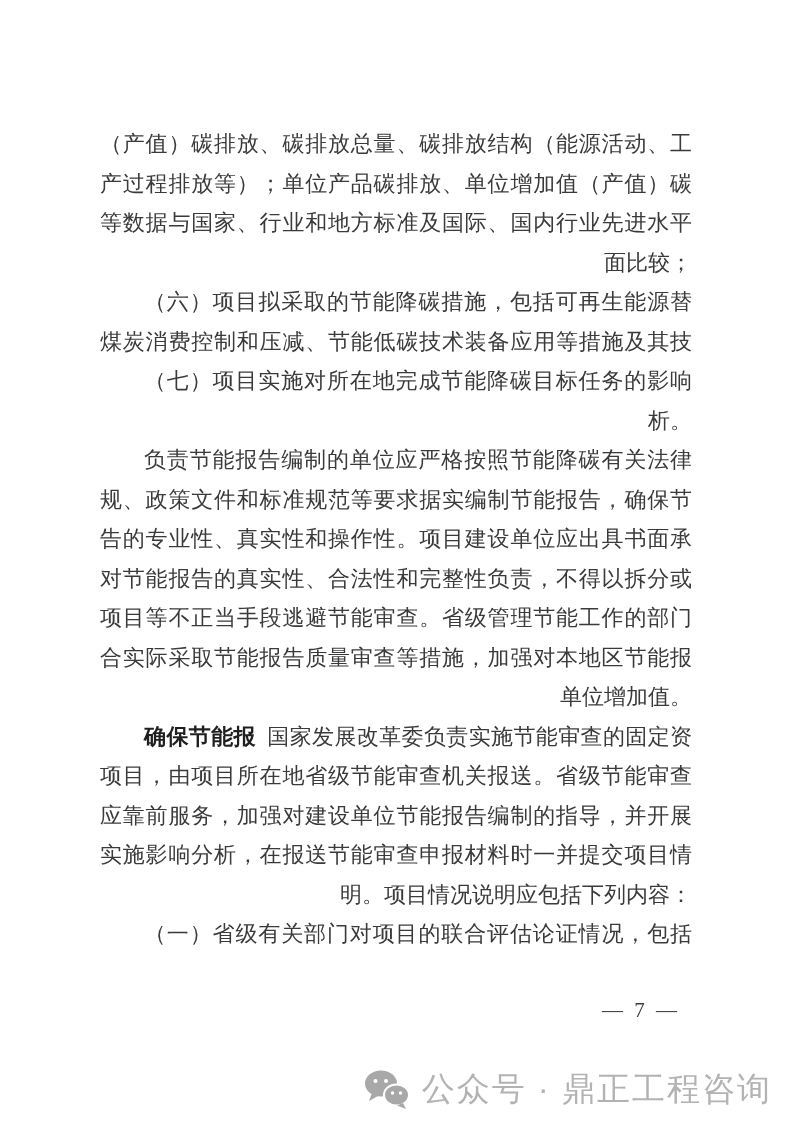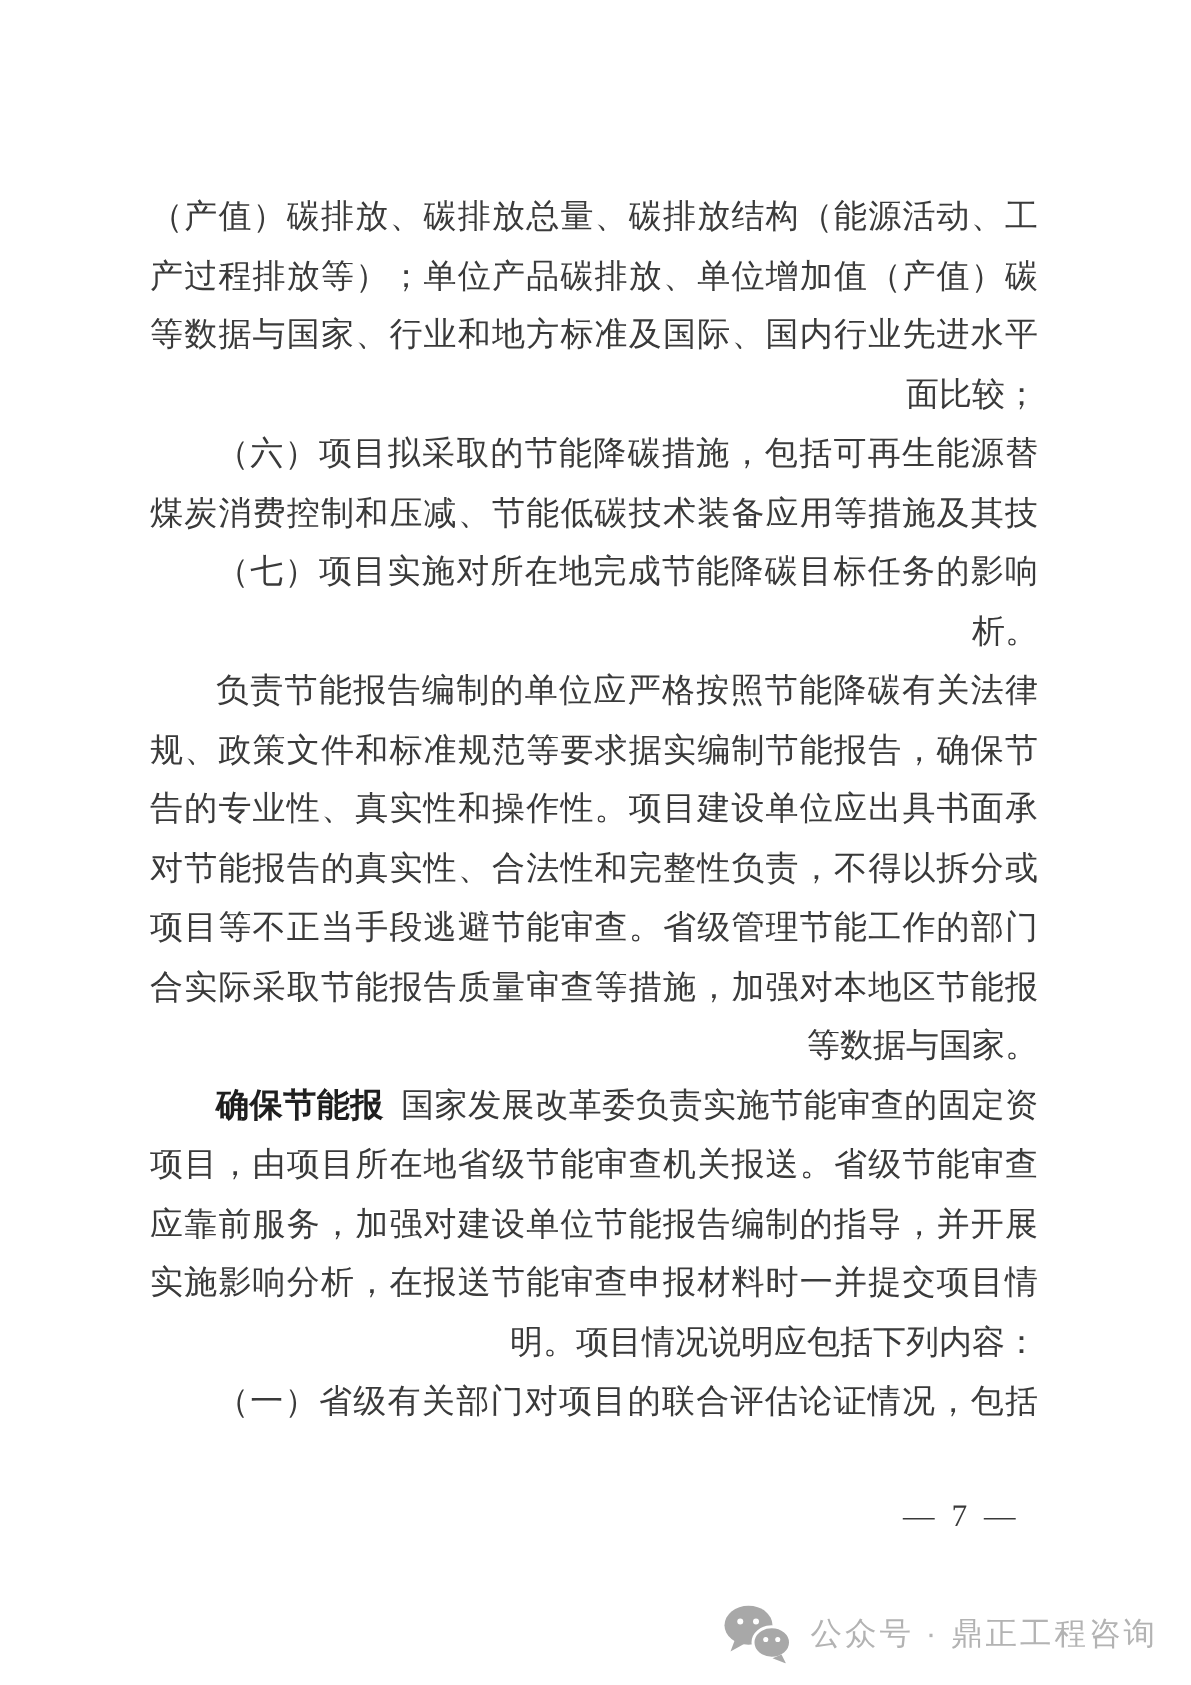--- a/index.html
+++ b/index.html
@@ -61,21 +61,21 @@
     display: flex;
     align-items: center;
     gap: 12px;
   }
   .footer-icon {
     width: 46px;
     height: 40px;
     flex: 0 0 auto;
   }
   .footer-label {
-    font-size: 21px;
+    font-size: 33px;
     color: #b3b3b3;
     letter-spacing: 2px;
     font-family: "Liberation Sans", "DejaVu Sans", sans-serif;
     white-space: nowrap;
   }
 </style>
 </head>
 <body>
 
 <div class="page">
@@ -88,21 +88,21 @@
       <div class="line just ind">（六）项目拟采取的节能降碳措施，包括可再生能源替代、</div>
       <div class="line just">煤炭消费控制和压减、节能低碳技术装备应用等措施及其技术、</div>
       <div class="line just ind">（七）项目实施对所在地完成节能降碳目标任务的影响分</div>
       <div class="line">析。</div>
       <div class="line just ind">负责节能报告编制的单位应严格按照节能降碳有关法律法</div>
       <div class="line just">规、政策文件和标准规范等要求据实编制节能报告，确保节能报</div>
       <div class="line just">告的专业性、真实性和操作性。项目建设单位应出具书面承诺，</div>
       <div class="line just">对节能报告的真实性、合法性和完整性负责，不得以拆分或合并</div>
       <div class="line just">项目等不正当手段逃避节能审查。省级管理节能工作的部门可结</div>
       <div class="line just">合实际采取节能报告质量审查等措施，加强对本地区节能报告编</div>
-      <div class="line">等数据与国家。</div>
+      <div class="line">单位增加值。</div>
       <div class="line just ind"><span class="bold-lead">确保节能报</span> 国家发展改革委负责实施节能审查的固定资产投资</div>
       <div class="line just">项目，由项目所在地省级节能审查机关报送。省级节能审查机关</div>
       <div class="line just">应靠前服务，加强对建设单位节能报告编制的指导，并开展项目</div>
       <div class="line just">实施影响分析，在报送节能审查申报材料时一并提交项目情况说</div>
       <div class="line">明。项目情况说明应包括下列内容：</div>
       <div class="line just ind">（一）省级有关部门对项目的联合评估论证情况，包括产业</div>
     </div>
 
   <div class="page-number">— 7 —</div>
 

